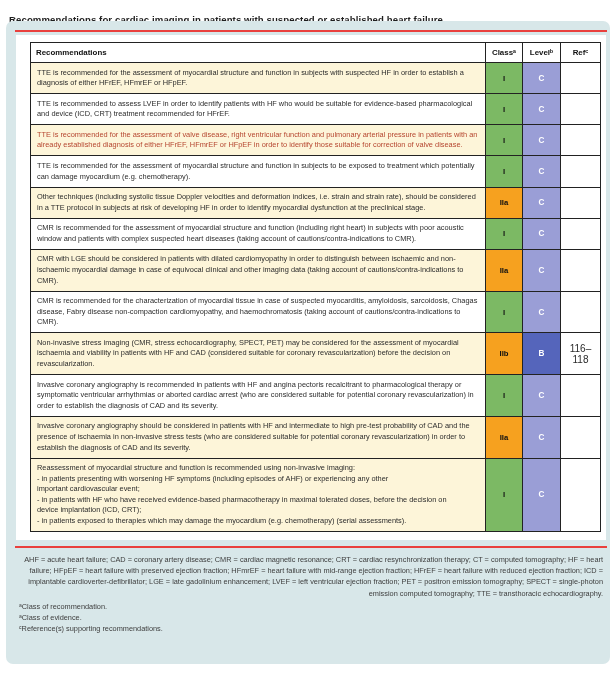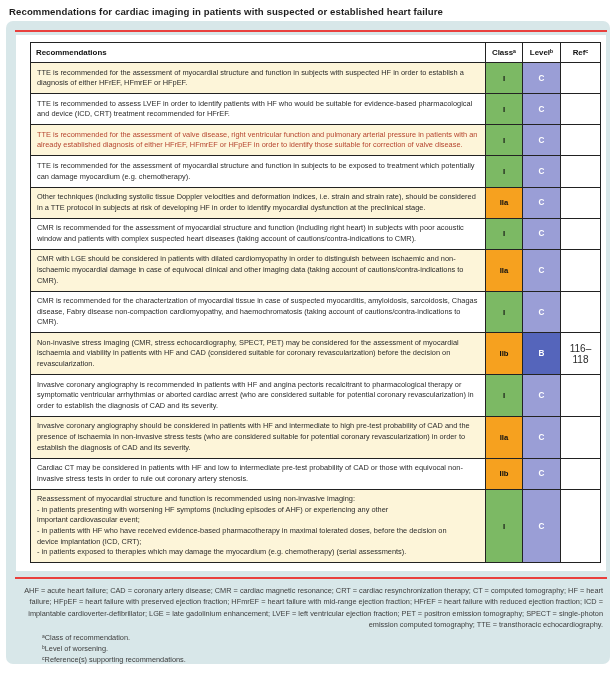--- a/index.html
+++ b/index.html
@@ -3,21 +3,21 @@
 <meta charset="utf-8">
 <style>
   html,body{margin:0;padding:0;}
   body{
     width:616px;height:673px;position:relative;overflow:hidden;
     background:#ffffff;
     font-family:"Liberation Sans","DejaVu Sans",sans-serif;
     -webkit-font-smoothing:antialiased;
   }
   .page-title{
-    position:absolute;left:9px;top:6px;width:600px;
+    position:absolute;left:9px;top:14px;width:600px;
     font-size:9.6px;font-weight:bold;color:#1f1f1f;letter-spacing:.1px;
   }
   .panel{
     position:absolute;left:6px;top:21px;width:604px;height:643px;
     background:#d8e7e9;border-radius:7px;box-sizing:border-box;
     padding:9px 1px 0 7px;
   }
   .redline{border-top:2px solid #e9403d;margin:0 2px;}
   .table-wrap{
     background:#ffffff;margin:3px 3px 0 3px;padding:7px 14px 8px 14px;
@@ -52,21 +52,21 @@
   td.ref{
     text-align:center;font-size:10px;color:#2b2b2b;background:#ffffff;
     padding:0 1px;
   }
   .bottom-line{margin-top:6px;}
   .abbrev{
     font-size:7.35px;line-height:1.52;color:#3d3d3d;
     margin:6px 6px 2px 6px;text-align:right;
   }
   .footnotes{margin:2px 6px 0 6px;}
-  .footnote{font-size:7.35px;line-height:1.5;color:#3d3d3d;margin-left:23px;}
+  .footnote{font-size:7.35px;line-height:1.5;color:#3d3d3d;}
 </style>
 </head>
 <body>
 
 <div class="page-title">Recommendations for cardiac imaging in patients with suspected or established heart failure</div>
 
 <div class="panel">
   <div class="redline"></div>
 
   <div class="table-wrap">
@@ -156,26 +156,20 @@
     <td class="ref"></td>
   </tr>
 
   <tr class="shaded">
     <td class="rec">Invasive coronary angiography should be considered in patients with HF and intermediate to high pre-test probability of CAD and the presence of ischaemia in non-invasive stress tests (who are considered suitable for potential coronary revascularization) in order to establish the diagnosis of CAD and its severity.</td>
     <td class="cls" style="background: rgb(246, 161, 31);">IIa</td>
     <td class="lvl" style="background: rgb(154, 158, 214);">C</td>
     <td class="ref"></td>
   </tr>
 
-  <tr>
-    <td class="rec">Cardiac CT may be considered in patients with HF and low to intermediate pre-test probability of CAD or those with equivocal non-invasive stress tests in order to rule out coronary artery stenosis.</td>
-    <td class="cls" style="background: rgb(246, 161, 31);">IIb</td>
-    <td class="lvl" style="background: rgb(154, 158, 214);">C</td>
-    <td class="ref"></td>
-  </tr>
 
   <tr class="shaded">
     <td class="rec">Reassessment of myocardial structure and function is recommended using non-invasive imaging:
 - in patients presenting with worsening HF symptoms (including episodes of AHF) or experiencing any other
 important cardiovascular event;
 - in patients with HF who have received evidence-based pharmacotherapy in maximal tolerated doses, before the decision on
 device implantation (ICD, CRT);
 - in patients exposed to therapies which may damage the myocardium (e.g. chemotherapy) (serial assessments).</td>
     <td class="cls" style="background: rgb(124, 185, 100);">I</td>
     <td class="lvl" style="background: rgb(154, 158, 214);">C</td>
@@ -184,16 +178,16 @@
 </tbody>
     </table>
   </div>
 
   <div class="redline bottom-line"></div>
 
   <div class="abbrev">AHF = acute heart failure; CAD = coronary artery disease; CMR = cardiac magnetic resonance; CRT = cardiac resynchronization therapy; CT = computed tomography; HF = heart failure; HFpEF = heart failure with preserved ejection fraction; HFmrEF = heart failure with mid-range ejection fraction; HFrEF = heart failure with reduced ejection fraction; ICD = implantable cardioverter-defibrillator; LGE = late gadolinium enhancement; LVEF = left ventricular ejection fraction; PET = positron emission tomography; SPECT = single-photon emission computed tomography; TTE = transthoracic echocardiography.</div>
 
   <div class="footnotes">
     <div class="footnote">ᵃClass of recommendation.</div>
-    <div class="footnote">ᵇLevel of worsening.</div>
+    <div class="footnote">ᵃClass of evidence.</div>
     <div class="footnote">ᶜReference(s) supporting recommendations.</div>
   </div>
 </div>
 
 </body></html>

